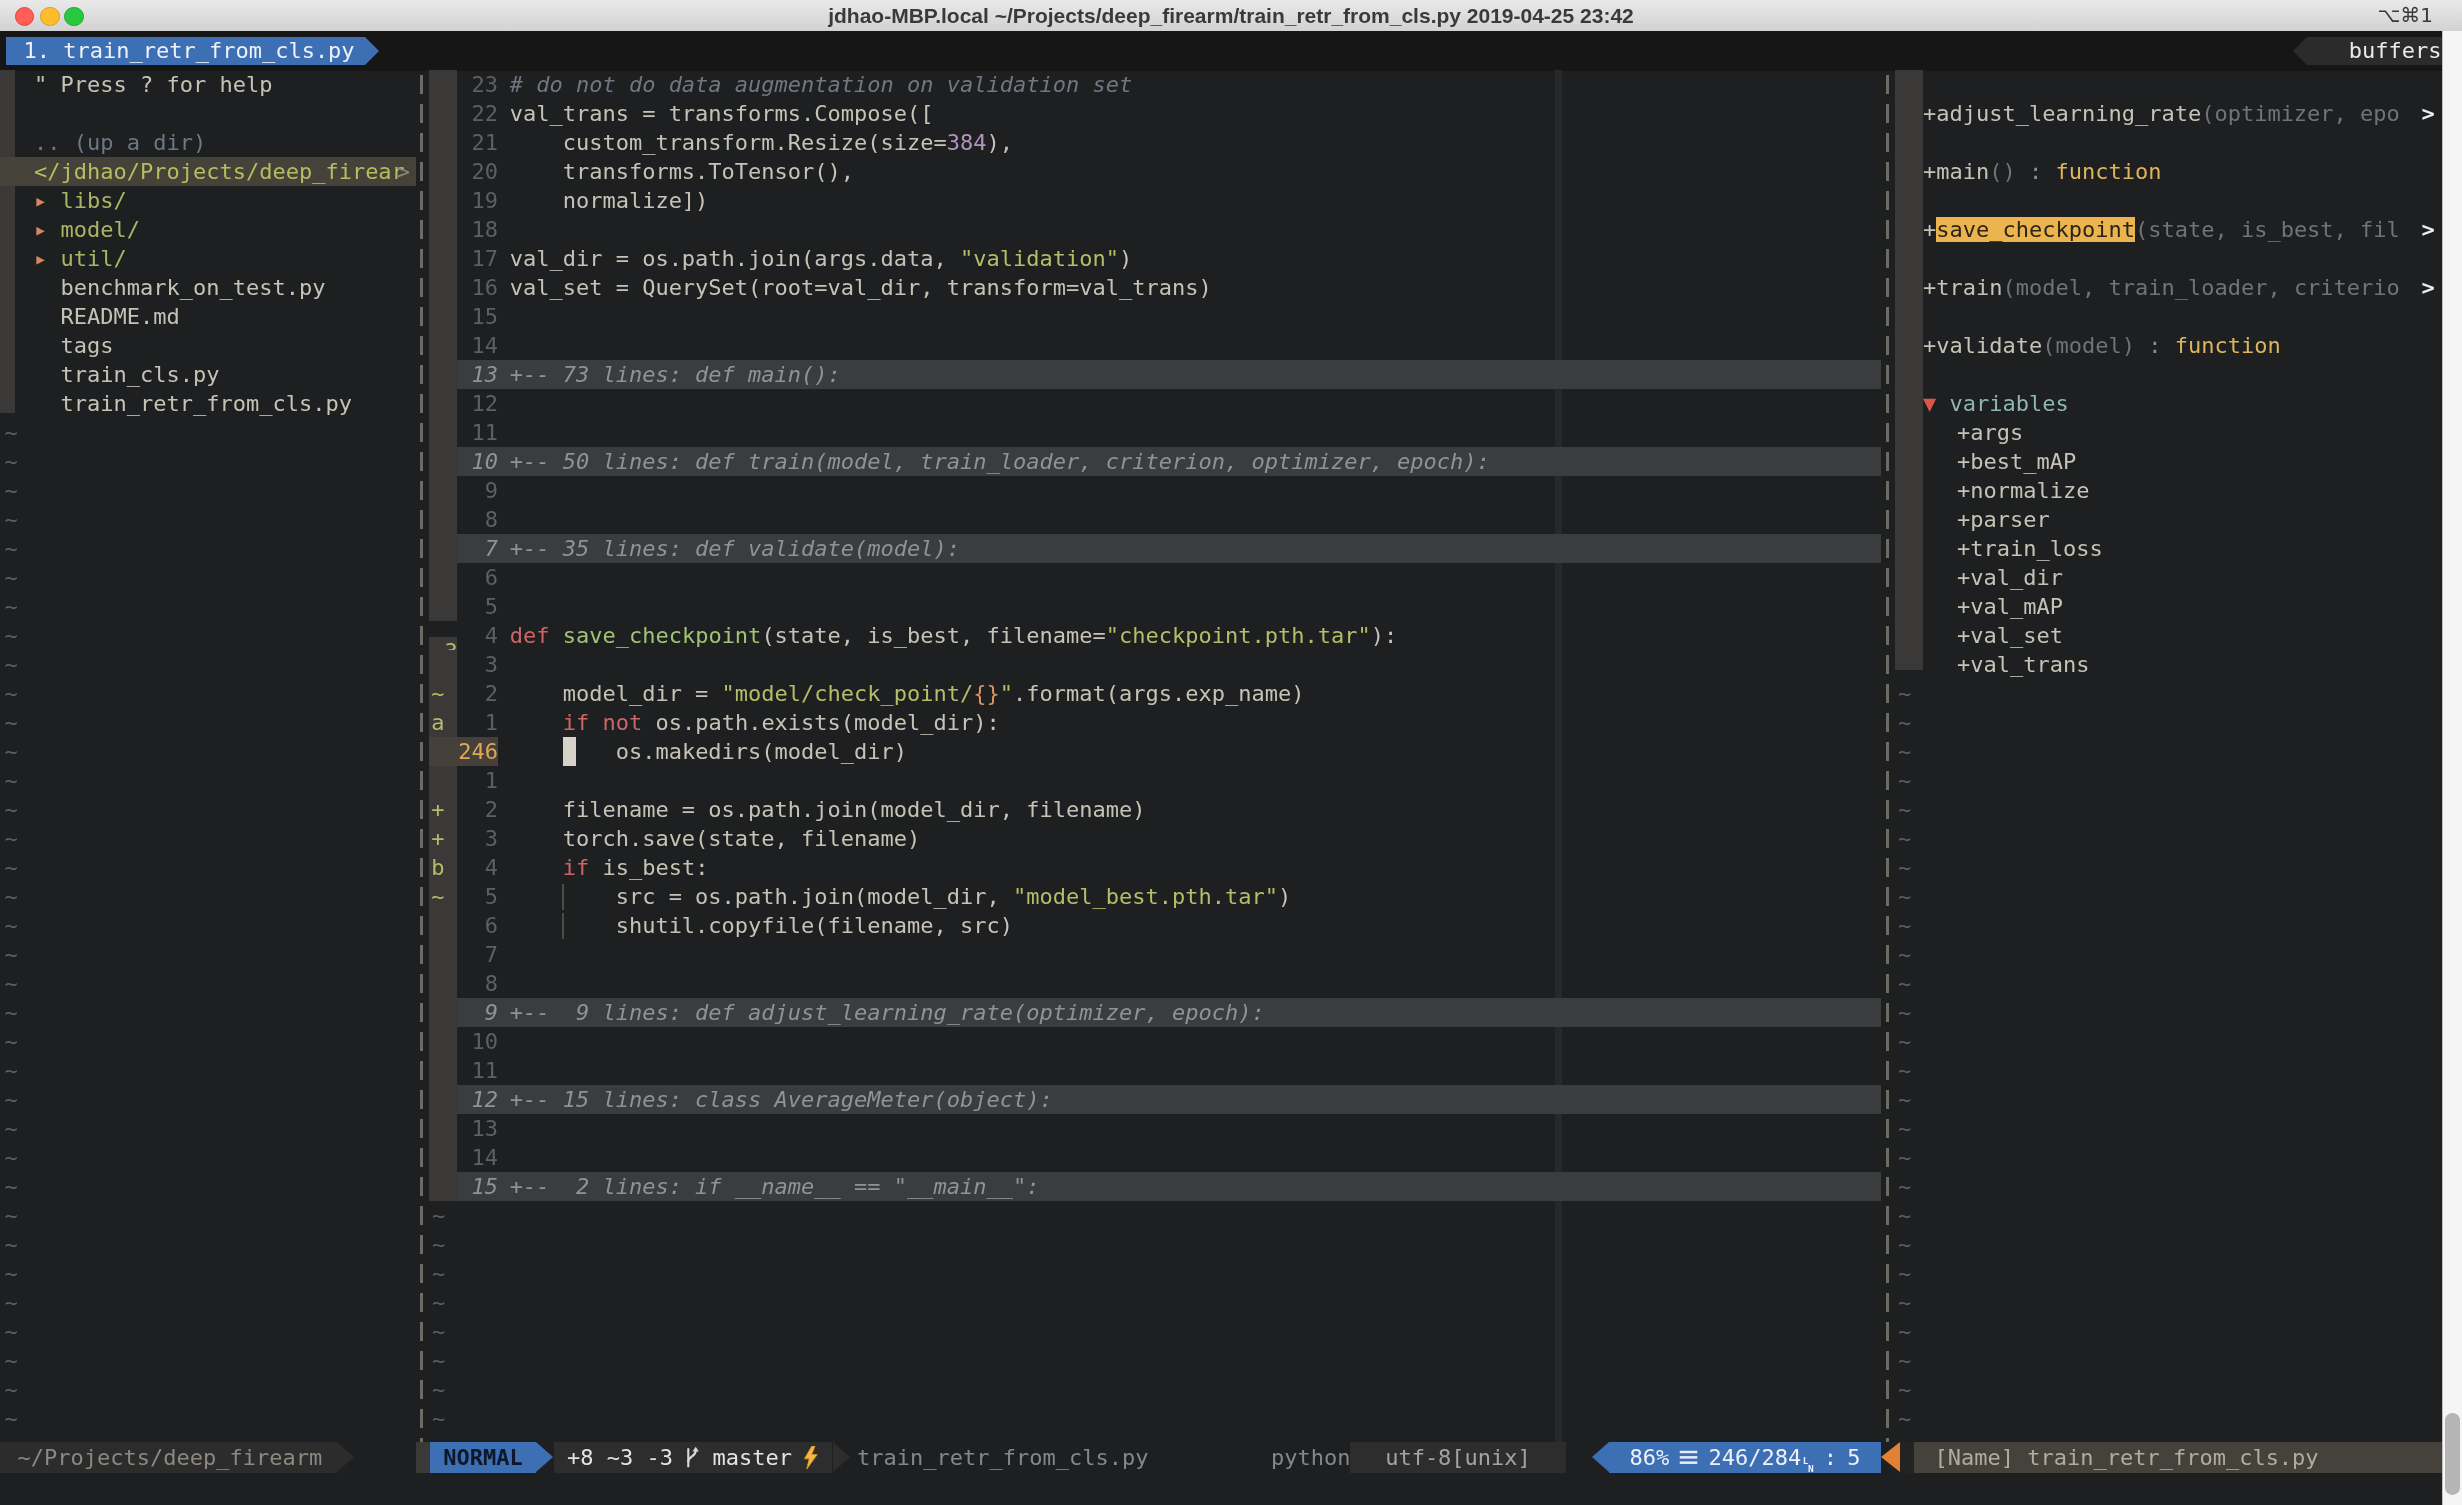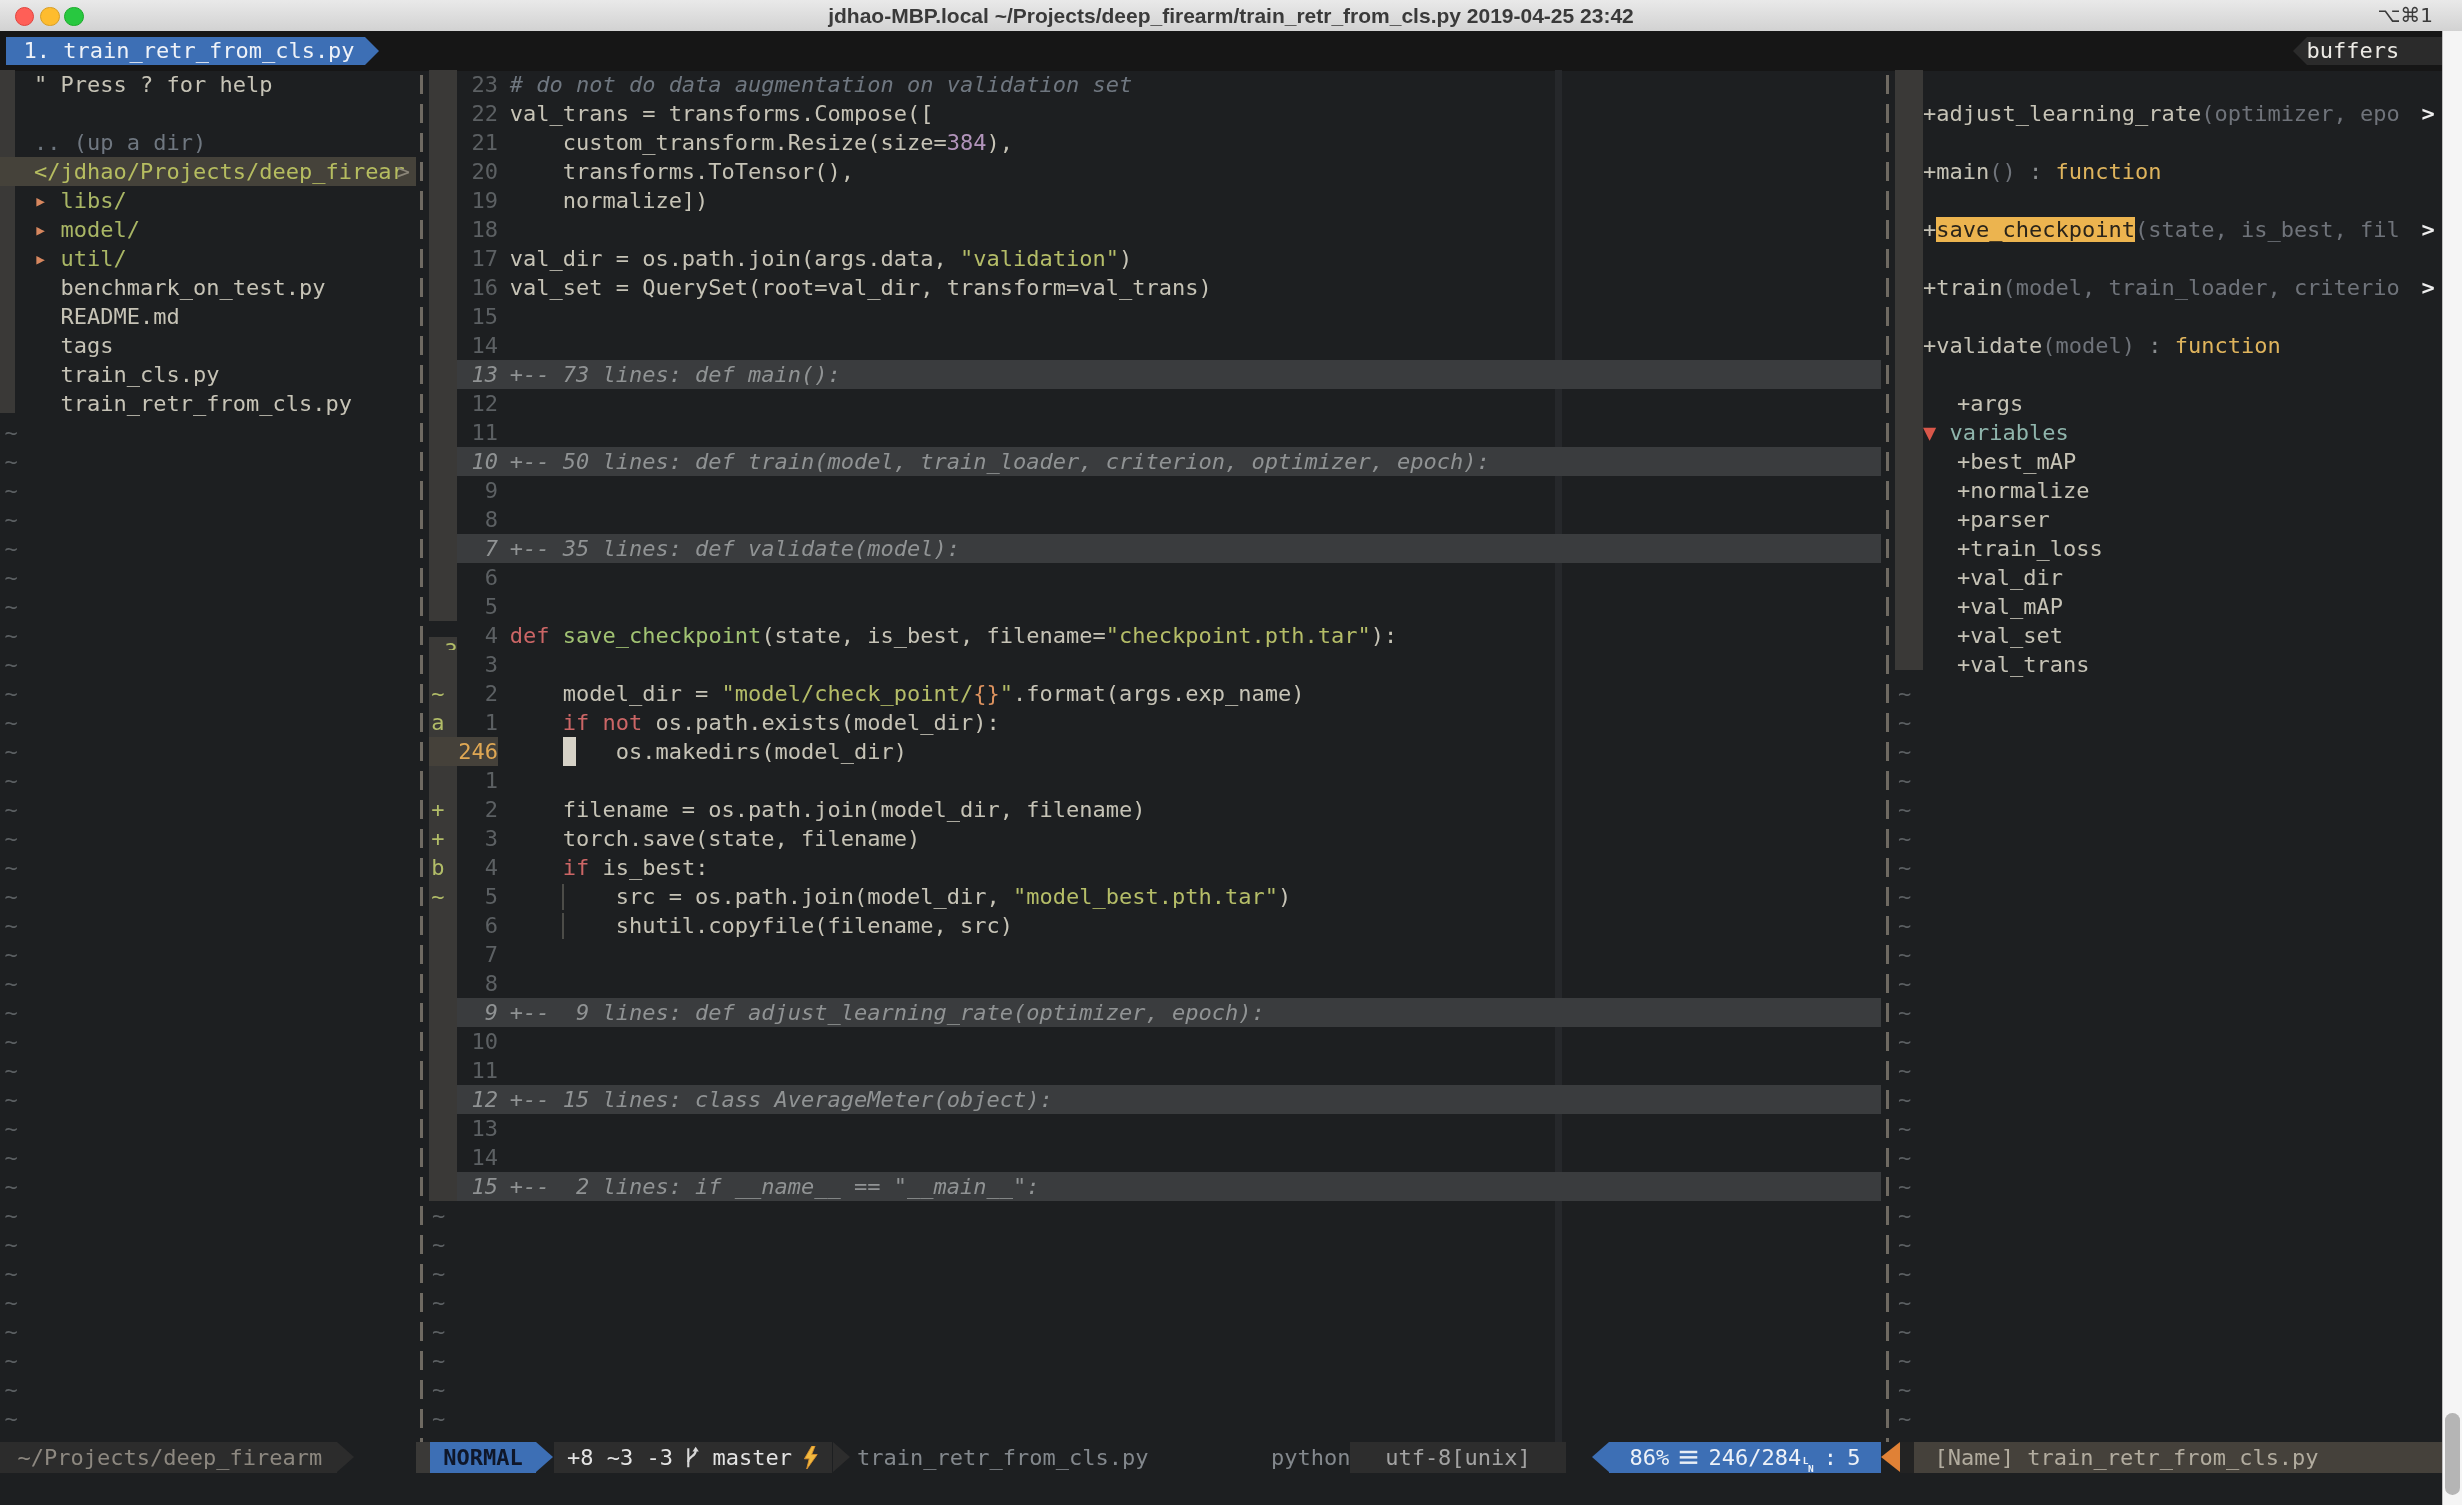--- a/index.html
+++ b/index.html
@@ -16,21 +16,21 @@
     font-family:"Liberation Sans",sans-serif;font-size:21px;font-weight:600;color:#3a3a3a;}
   .title-shortcut{position:absolute;right:29px;line-height:31px;
     font-family:"DejaVu Sans",sans-serif;font-size:20px;color:#3a3a3a;}
   
   .tabline{position:absolute;left:0;top:31px;width:2462px;height:40px;background:#161616;}
   .tab{position:absolute;left:5.9px;top:5.9px;height:28px;line-height:28px;background:var(--mode_blue);
     color:#eef2f8;padding:0 10.3px 0 17.6px;white-space:pre;}
   .tab::after{content:"";position:absolute;right:-14px;top:0;width:0;height:0;
     border-top:14px solid transparent;border-bottom:14px solid transparent;border-left:14px solid var(--mode_blue);}
   .buffers{position:absolute;right:20.5px;top:5.9px;height:28px;line-height:28px;width:135px;
-    background:#2b2b2b;text-align:left;color:#eceae5;}
+    background:#2b2b2b;text-align:right;color:#eceae5;}
   .buffers-arrow{position:absolute;right:155px;top:5.9px;width:0;height:0;
     border-top:14px solid transparent;border-bottom:14px solid transparent;border-right:14px solid #2b2b2b;}
   
   .pane{position:absolute;top:70px;height:1372px;overflow:hidden;}
   #nerdtree{left:0;width:416px;}
   #editor{left:429px;width:1452px;}
   #tagbar{left:1895px;width:547px;}
   .vsep{position:absolute;top:70px;height:1372px;width:2.9px;
     background:repeating-linear-gradient(to bottom,transparent 0 5.1px,var(--sep) 5.1px,var(--sep) 24px,transparent 24px,transparent 29px);}
   #sep1{left:420px;} #sep2{left:1886px;}
@@ -392,22 +392,22 @@
       <div class="grow"><span>+adjust_learning_rate</span><span class="sig">(optimizer, epo</span><span class="trunc">&gt;</span></div>
       <div class="grow"></div>
       <div class="grow"><span>+main</span><span class="sig">()</span><span class="ksep"> : </span><span class="kind">function</span></div>
       <div class="grow"></div>
       <div class="grow"><span>+</span><span class="hl">save_checkpoint</span><span class="sig">(state, is_best, fil</span><span class="trunc">&gt;</span></div>
       <div class="grow"></div>
       <div class="grow"><span>+train</span><span class="sig">(model, train_loader, criterio</span><span class="trunc">&gt;</span></div>
       <div class="grow"></div>
       <div class="grow"><span>+validate</span><span class="sig">(model)</span><span class="ksep"> : </span><span class="kind">function</span></div>
       <div class="grow"></div>
+      <div class="grow header"><span class="tri">▼</span><span class="htxt"> variables</span></div>
       <div class="grow child"><span>+args</span></div>
-      <div class="grow header"><span class="tri">▼</span><span class="htxt"> variables</span></div>
       <div class="grow child"><span>+best_mAP</span></div>
       <div class="grow child"><span>+normalize</span></div>
       <div class="grow child"><span>+parser</span></div>
       <div class="grow child"><span>+train_loss</span></div>
       <div class="grow child"><span>+val_dir</span></div>
       <div class="grow child"><span>+val_mAP</span></div>
       <div class="grow child"><span>+val_set</span></div>
       <div class="grow child"><span>+val_trans</span></div>
       <div class="grow tilde">~</div>
       <div class="grow tilde">~</div>

